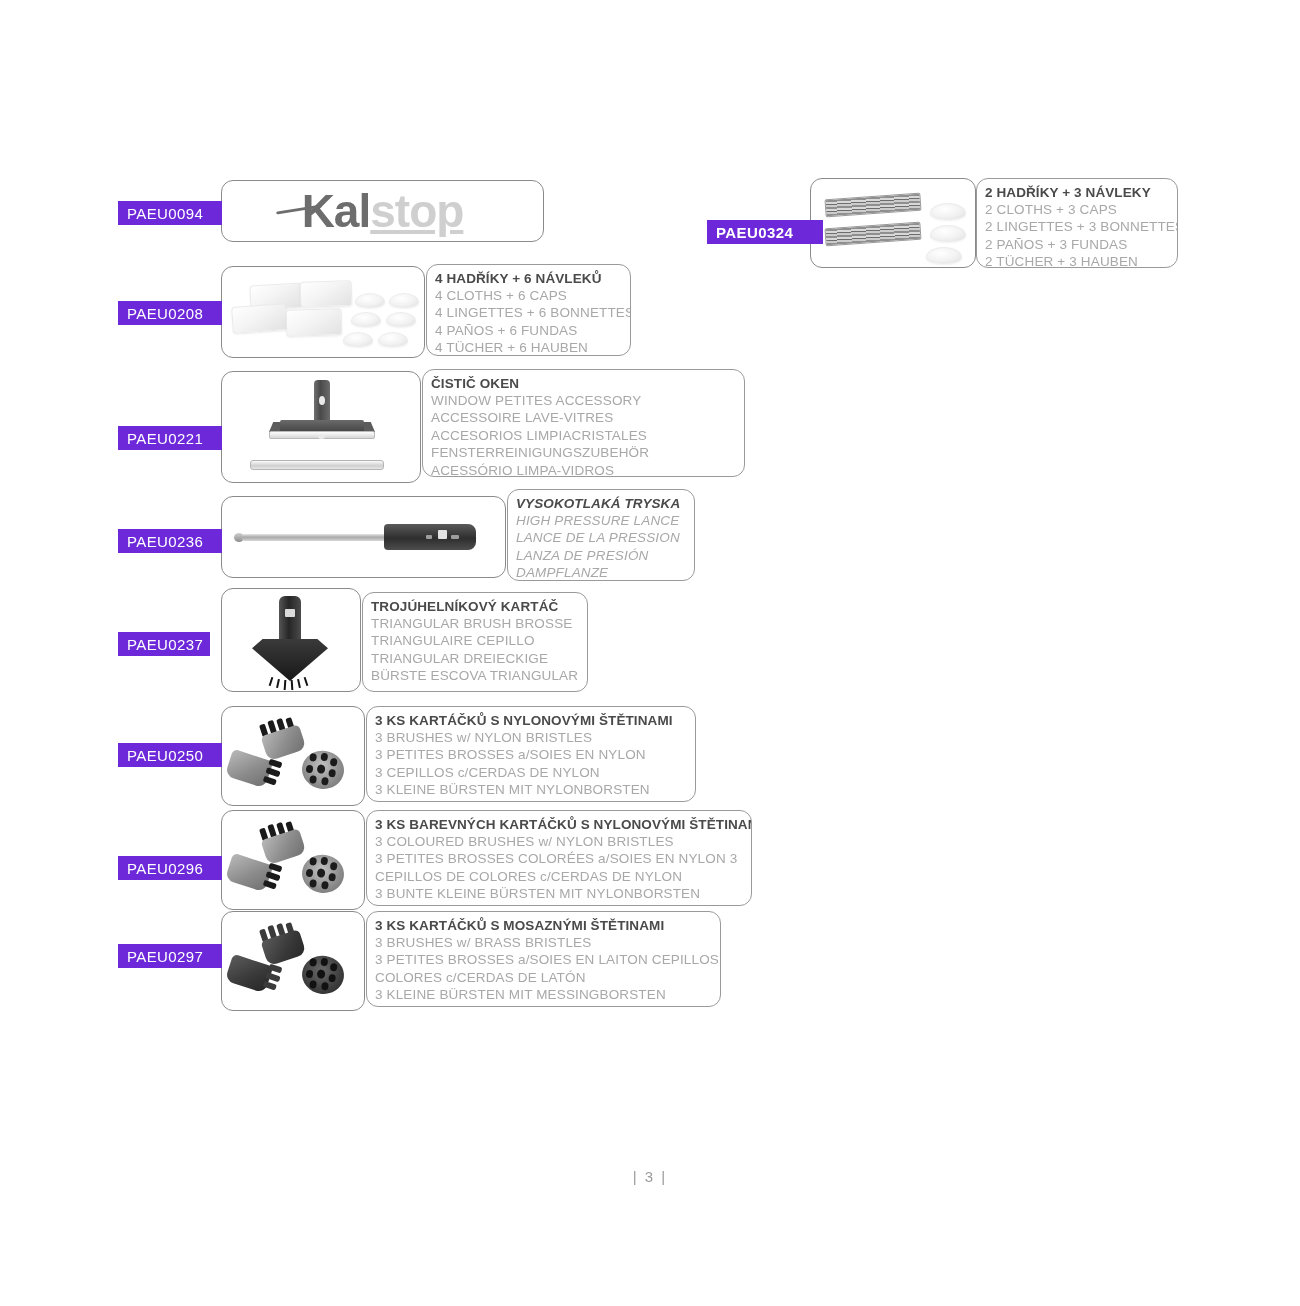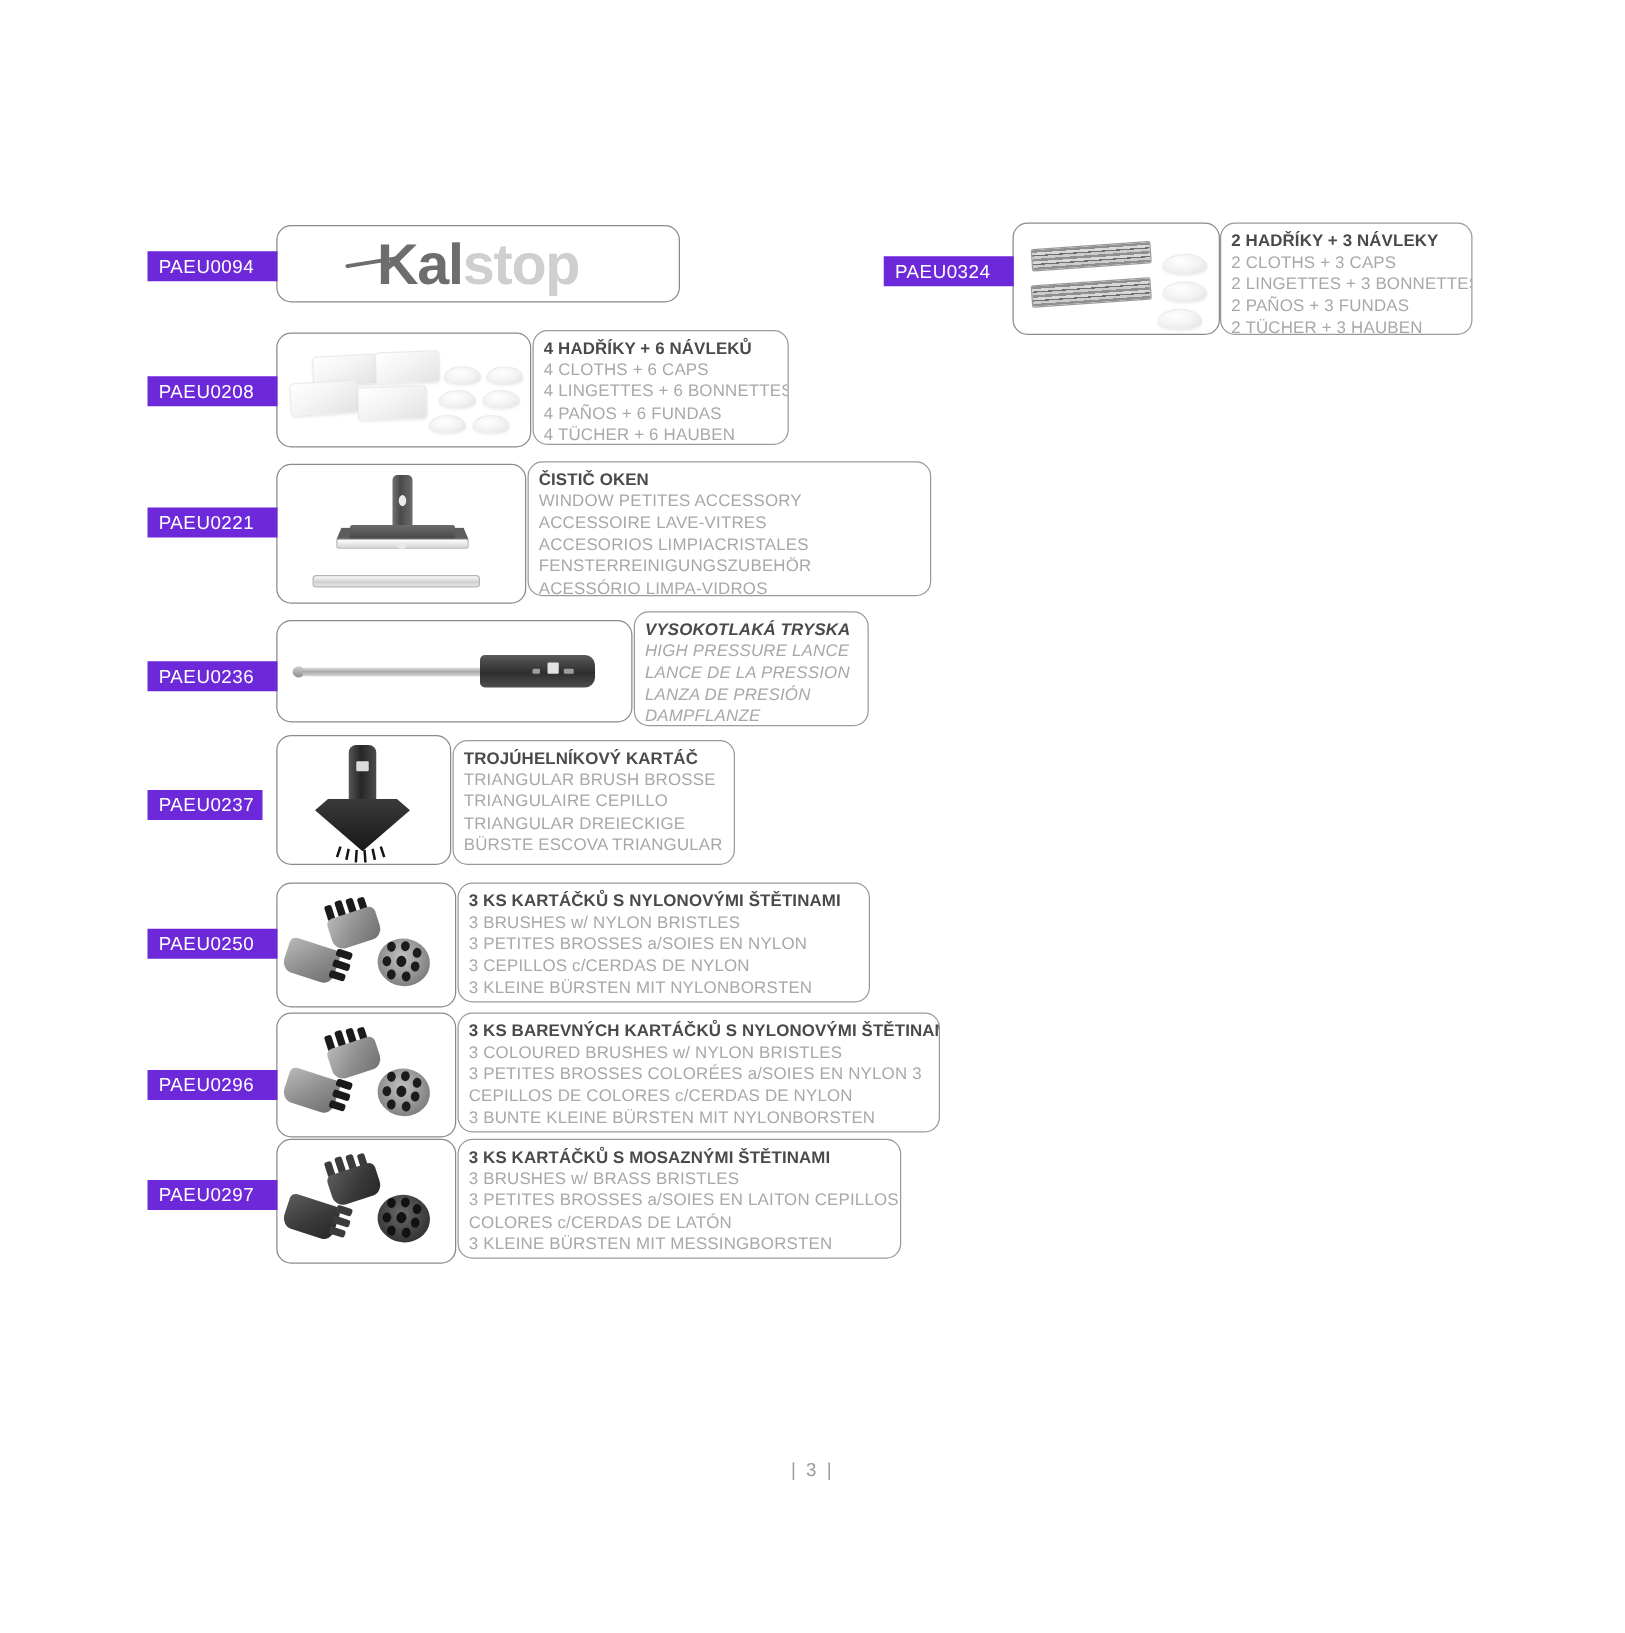--- a/index.html
+++ b/index.html
@@ -78,21 +78,21 @@
   .kalstop {
     position: absolute;
     left: 0; top: 0; right: 0; bottom: 0;
     display: flex; align-items: center; justify-content: center;
   }
   .kalstop .word {
     font-size: 46px; font-weight: bold; letter-spacing: -1px;
     position: relative;
   }
   .kalstop .k1 { color: #6d6d6d; }
-  .kalstop .k2 { color: #cfcfcf; }
+  .kalstop .k2 { color: #cfcfcf; text-decoration: underline; }
   .kalstop .swoosh {
     position: absolute;
     left: -26px; top: 24px;
     width: 46px; height: 2.5px;
     background: #6d6d6d;
     transform: rotate(-9deg);
     border-radius: 2px;
   }
 
   
@@ -185,21 +185,21 @@
   <div class="code-tab" style="left:118px; top:201px; width:104px;">PAEU0094</div>
   <div class="img-box" style="left:221px; top:180px; width:323px; height:62px;">
     <div class="kalstop">
       <div class="word">
         <span class="swoosh"></span>
         <span class="k1">Kal</span><span class="k2">stop</span>
       </div>
     </div>
   </div>
 
-  <div class="code-tab" style="left:707px; top:205px; width:104px;">PAEU0324</div>
+  <div class="code-tab" style="left:707px; top:220px; width:116px;font-weight:bold;">PAEU0324</div>
   <div class="img-box" style="left:810px; top:178px; width:166px; height:90px;">
     <div class="art">
       <div class="cloth-strip" style="left:14px; top:17px; width:96px; height:18px; transform:rotate(-4deg);"></div>
       <div class="cloth-strip" style="left:14px; top:46px; width:96px; height:18px; transform:rotate(-4deg);"></div>
       <div class="bonnet" style="left:119px; top:24px; width:36px; height:17px;"></div>
       <div class="bonnet" style="left:119px; top:46px; width:36px; height:17px;"></div>
       <div class="bonnet" style="left:115px; top:68px; width:36px; height:17px;"></div>
     </div>
   </div>
   <div class="txt-box" style="left:976px; top:178px; width:202px; height:90px;">
@@ -228,21 +228,21 @@
   </div>
   <div class="txt-box" style="left:426px; top:264px; width:205px; height:92px;">
     <div class="l0">4 HADŘÍKY + 6 NÁVLEKŮ</div>
     <div class="ln">4 CLOTHS + 6 CAPS</div>
     <div class="ln">4 LINGETTES + 6 BONNETTES</div>
     <div class="ln">4 PAÑOS + 6 FUNDAS</div>
     <div class="ln">4 TÜCHER + 6 HAUBEN</div>
 
   </div>
 
-  <div class="code-tab" style="left:118px; top:406px; width:104px;">PAEU0221</div>
+  <div class="code-tab" style="left:118px; top:426px; width:104px;">PAEU0221</div>
   <div class="img-box" style="left:221px; top:371px; width:200px; height:112px;">
     <div class="art">
       <div class="sq-neck" style="left:92px; top:8px; width:16px; height:52px;"></div>
       <div class="sq-dot" style="left:97px; top:24px; width:6px; height:9px;"></div>
       <div class="sq-wing" style="left:47px; top:50px; width:106px; height:10px; clip-path:polygon(4% 0,96% 0,100% 100%,0 100%);"></div>
       <div class="sq-bar" style="left:58px; top:48px; width:84px; height:14px; border-radius:2px;"></div>
       <div class="sq-blade" style="left:47px; top:59px; width:106px; height:8px;"></div>
       <div class="sq-dot" style="left:96px; top:62px; width:7px; height:5px;"></div>
       <div class="sq-strip" style="left:28px; top:88px; width:134px; height:10px;"></div>
     </div>

